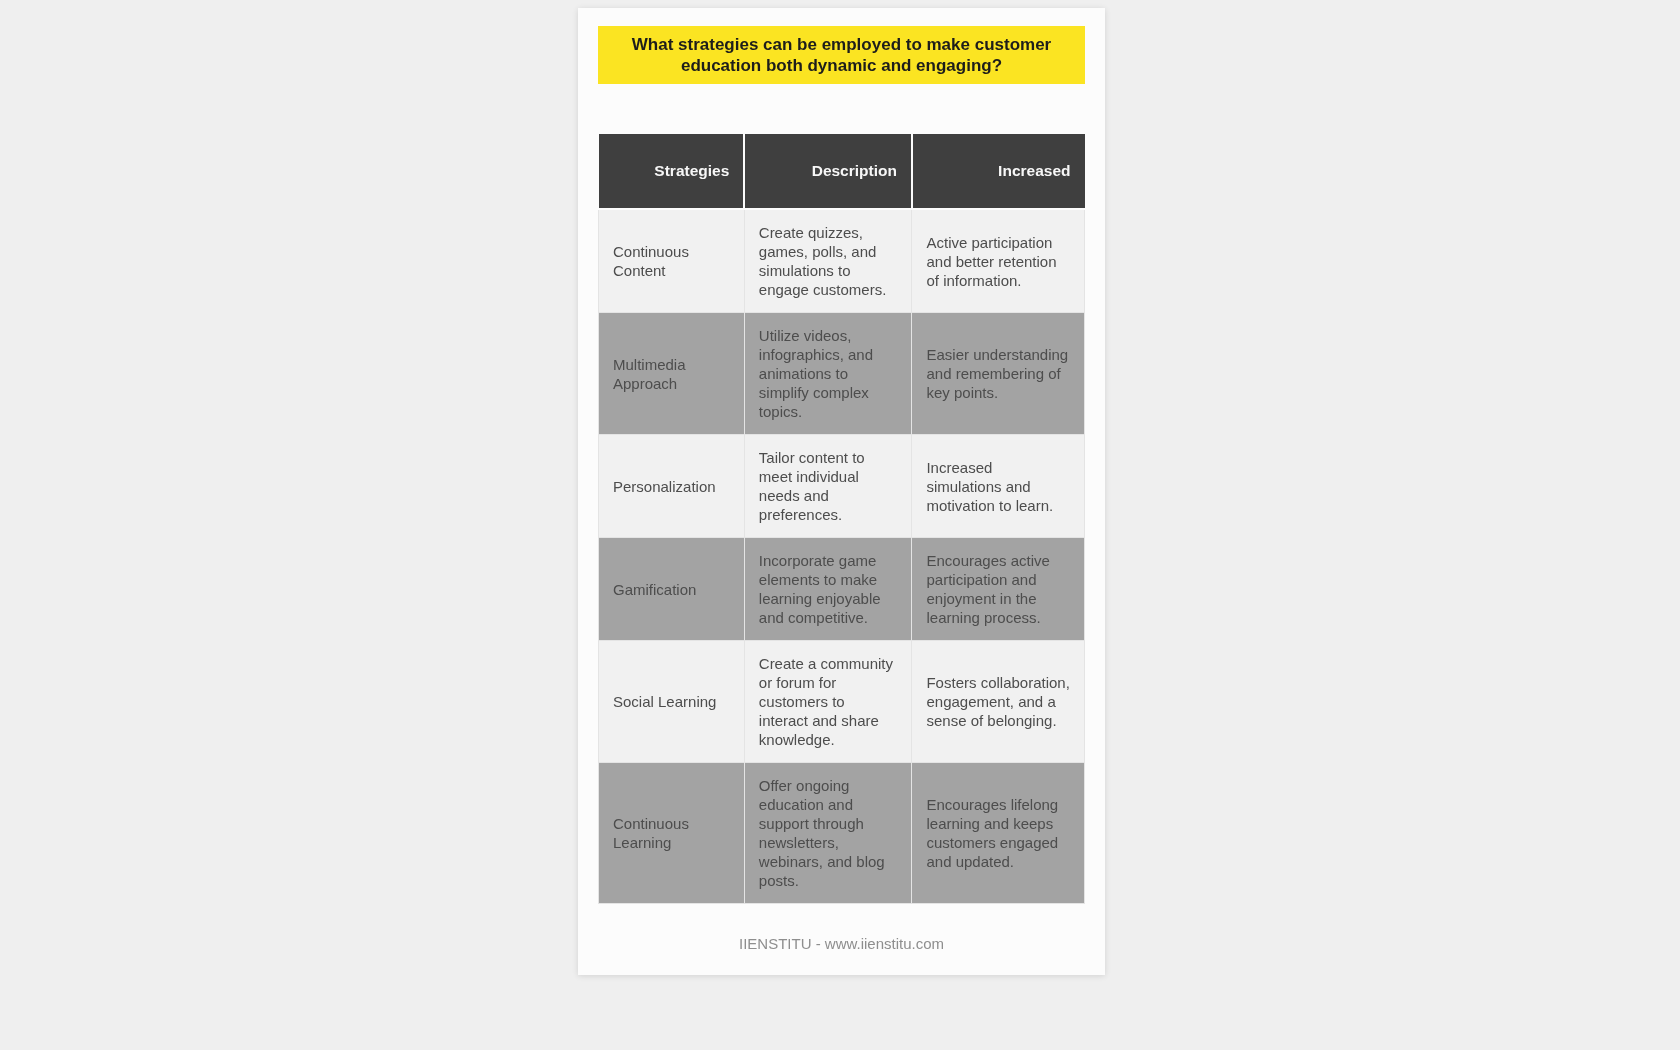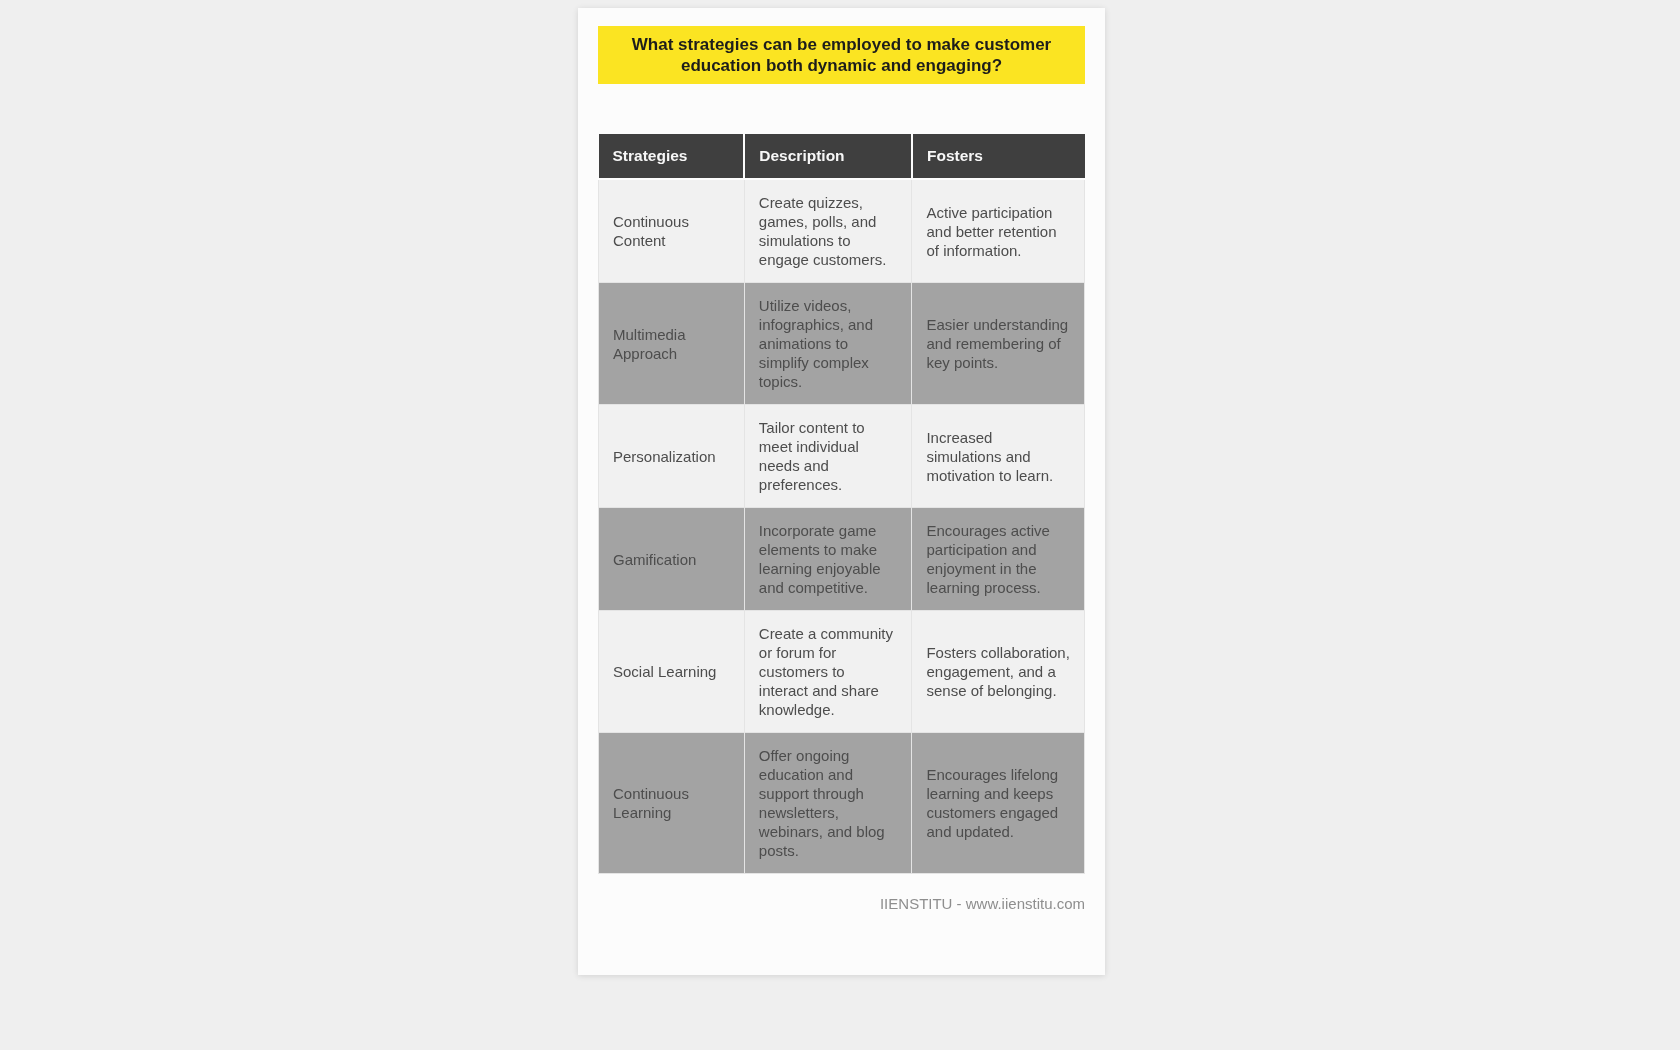--- a/index.html
+++ b/index.html
@@ -41,43 +41,43 @@
   table.strategies {
     width: 100%;
     border-collapse: collapse;
     table-layout: fixed;
   }
   table.strategies th {
     background: #3f3f3f;
     color: #f7f7f7;
     font-size: 15.5px;
     font-weight: 700;
-    text-align: left;
-    padding: 13px 14px;
+    text-align: right;
+    padding: 28px 14px;
     border-right: 2px solid #fcfcfc;
     border-bottom: 2px solid #fcfcfc;
   }
   table.strategies th:last-child { border-right: none; }
   table.strategies col.c1 { width: 30%; }
   table.strategies col.c2 { width: 34.5%; }
   table.strategies col.c3 { width: 35.5%; }
   table.strategies td {
     font-size: 15px;
     line-height: 19px;
     color: #4d4d4d;
     vertical-align: middle;
     padding: 13px 14px;
     border: 1px solid #e4e4e4;
     background: #a3a3a3;
     word-wrap: break-word;
   }
   table.strategies tr.alt td { background: #f1f1f1; }
   .footer {
-    margin-top: 21px;
-    text-align: right;
+    margin-top: 31px;
+    text-align: center;
     font-size: 15px;
     color: #8e8e8e;
   }
 </style>
 </head>
 <body>
 
 <div class="page">
   <div class="card">
 
@@ -86,21 +86,21 @@
     <table class="strategies">
       <colgroup>
           <col class="c1">
           <col class="c2">
           <col class="c3">
         </colgroup>
       <thead>
         <tr>
           <th>Strategies</th>
           <th>Description</th>
-          <th>Fosters</th>
+          <th>Increased</th>
         </tr>
       </thead>
       <tbody>
         <tr class="alt">
           <td>Continuous Content</td>
           <td>Create quizzes, games, polls, and simulations to engage customers.</td>
           <td>Active participation and better retention of information.</td>
         </tr>
         <tr>
           <td>Multimedia Approach</td>

